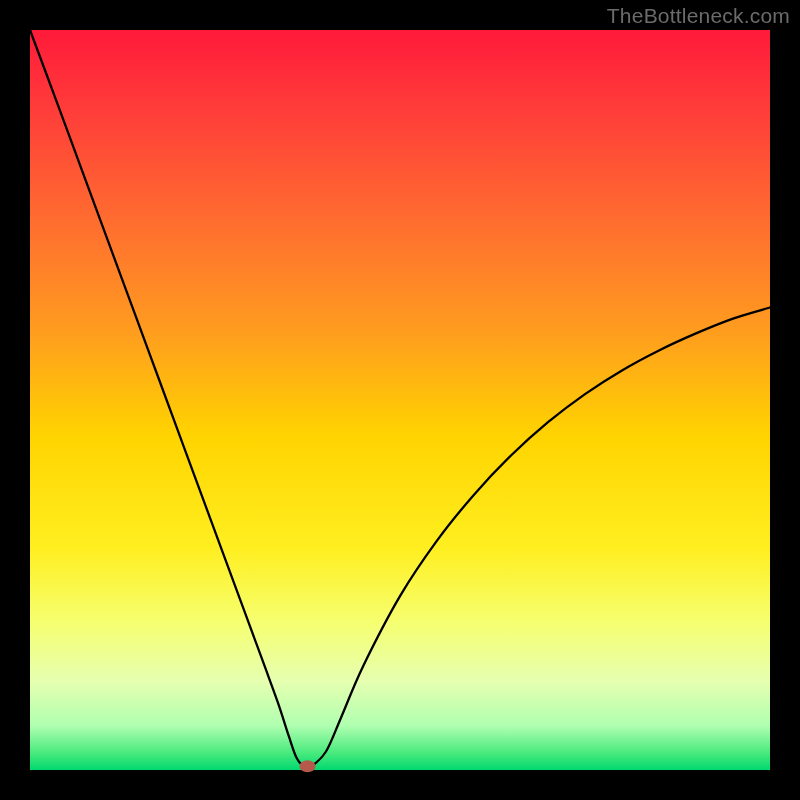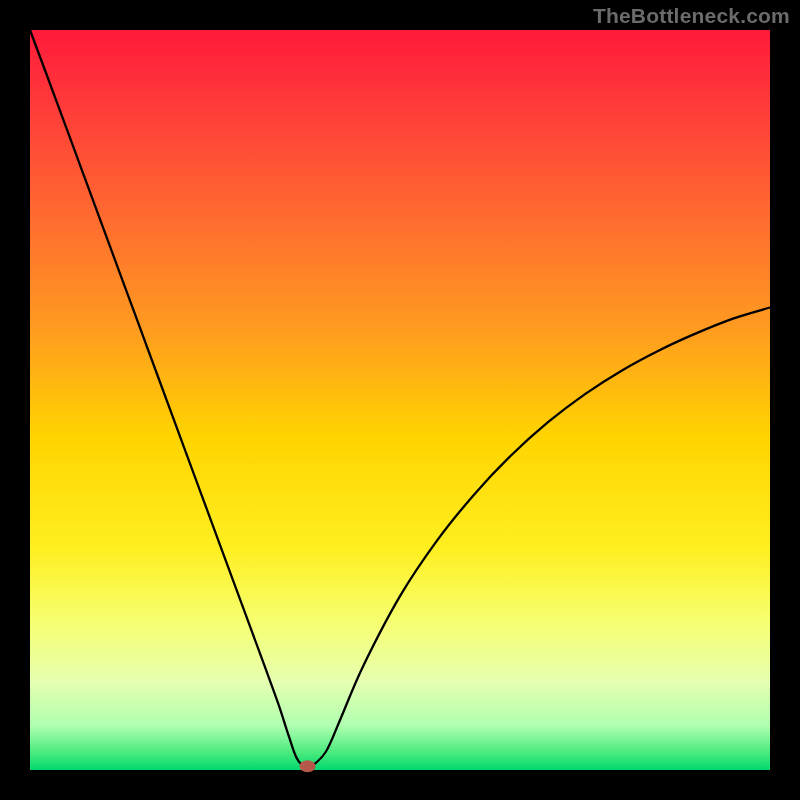--- a/index.html
+++ b/index.html
@@ -15,21 +15,21 @@
     position: relative;
     width: 800px;
     height: 800px;
     background: #000000;
   }
   #watermark {
     position: absolute;
     top: 4px;
     right: 10px;
     font-size: 21px;
-    font-weight: 700;
+    font-weight: 400;
     color: #6b6b6b;
     letter-spacing: 0.2px;
     z-index: 10;
   }
   svg {
     display: block;
   }
 </style>
 </head>
 <body>

